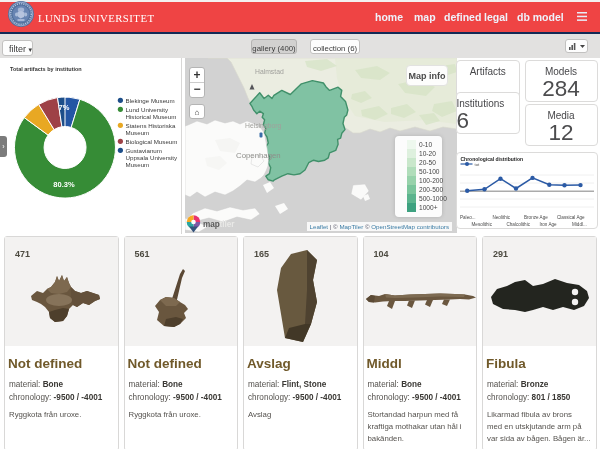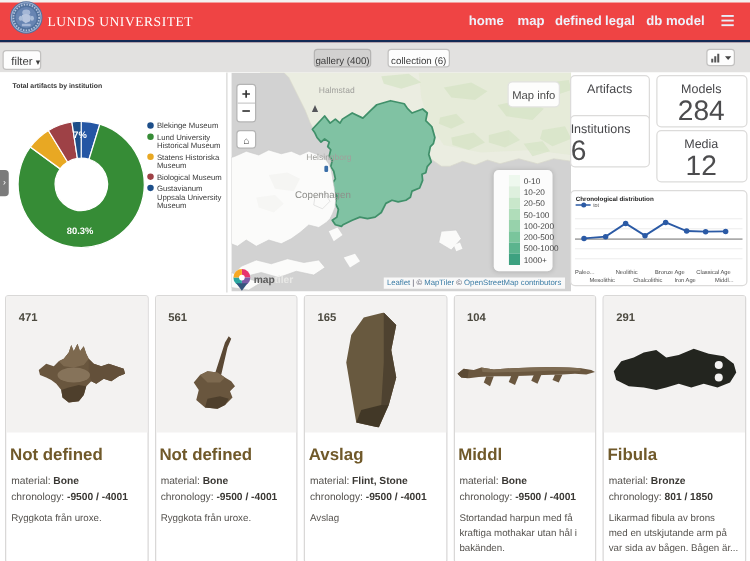--- a/index.html
+++ b/index.html
@@ -148,21 +148,21 @@
       <path d="M67 26 L69.5 31.5 L64.5 31.5 Z" fill="#55555a"></path>
       <rect x="74.5" y="74.5" width="3" height="5" rx="1" fill="#3a6ea8"></rect>
     </svg>
     
     <div class="abs" style="left:4px; top:9px; width:16px; height:31px; background:#fff; border:1px solid #b4b4b4; border-radius:3px;">
       <div style="height:15px; border-bottom:1px solid #ccc; text-align:center; font-size:12px; font-weight:700; color:#333; line-height:15px;">+</div>
       <div style="height:14px; text-align:center; font-size:12px; font-weight:700; color:#333; line-height:13px;">−</div>
     </div>
     <div class="abs" style="left:4px; top:46px; width:16px; height:15px; background:#fff; border:1px solid #b4b4b4; border-radius:3px; text-align:center; font-size:8px; color:#333; line-height:15px;">⌂</div>
     
-    <div class="abs" style="left:221px; top:7px; width:42px; height:21px; background:#fdfdfc; border:1px solid #e2e2e0; border-radius:4px; font-size:9px; color:#4a4a4a; text-align:center; line-height:20px;">Map info</div>
+    <div class="abs" style="left:221px; top:7px; width:42px; height:21px; background:#fdfdfc; border:1px solid #e2e2e0; border-radius:4px; font-size:9px; color:#4a4a4a; text-align:center; line-height:20px;font-weight:bold;">Map info</div>
     
     <div class="abs" style="left:210px; top:78px; width:47px; height:81px; background:rgba(255,255,255,.92); border-radius:4px; box-shadow:0 0 4px rgba(0,0,0,.15); padding:4px 0 0 12px;">
       <svg width="40" height="73" viewBox="0 0 40 73">
         <rect x="0" y="0" width="9" height="9" fill="#eef8ee"></rect>
           <rect x="0" y="9" width="9" height="9" fill="#def0de"></rect>
         <rect x="0" y="18" width="9" height="9" fill="#c9e7cb"></rect>
           <rect x="0" y="27" width="9" height="9" fill="#b0ddba"></rect>
         <rect x="0" y="36" width="9" height="9" fill="#97d2ab"></rect>
           <rect x="0" y="45" width="9" height="9" fill="#7ac59c"></rect>
         <rect x="0" y="54" width="9" height="9" fill="#5bb48e"></rect>

